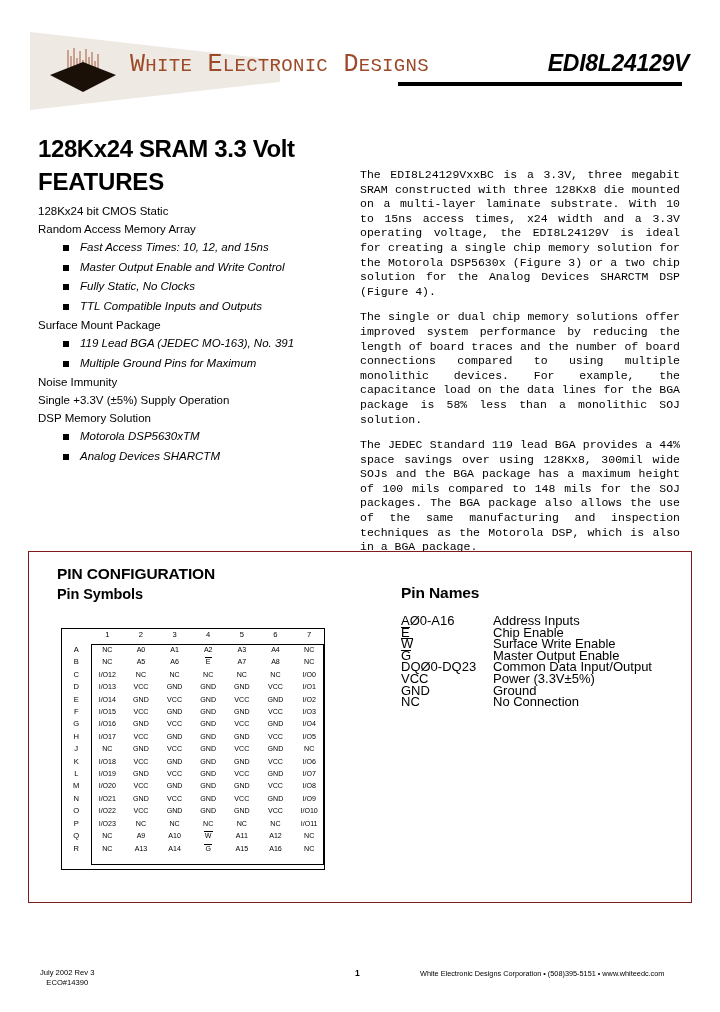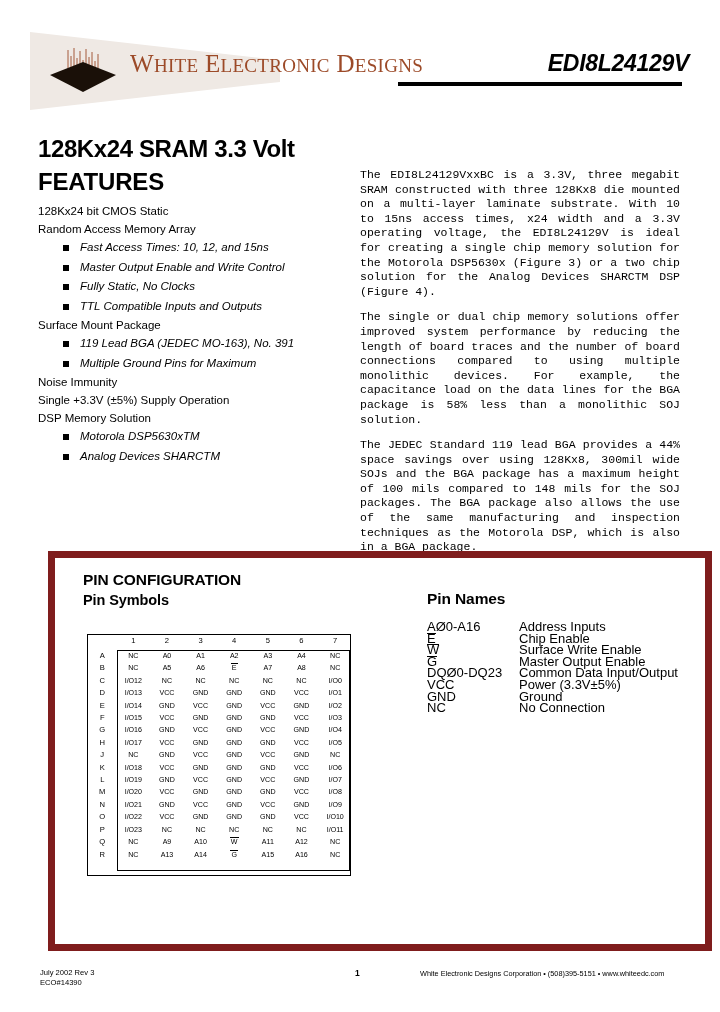--- a/index.html
+++ b/index.html
@@ -23,21 +23,21 @@
   }
   #logo-diamond {
     position:absolute; left:46px; top:48px;
     width:74px; height:46px;
   }
   #logo-diamond .dia {
     position:absolute; left:0; top:0; width:100%; height:100%;
   }
   #logo-name {
     position:absolute; left:130px; top:50px;
-    font-family:Liberation Serif, serif;
+    font-family:Liberation Mono, monospace;
     font-size:25px;
     color:#9c4a28;
     letter-spacing:0.3px;
     white-space:nowrap;
   }
   #logo-name .cap { font-size:25px; }
   #logo-name .sm { font-size:19px; }
   #part-number {
     position:absolute; right:31px; top:50px;
     font-size:23px; font-weight:bold; font-style:italic;
@@ -75,23 +75,22 @@
     font-size:11.5px;
     line-height:14.6px;
     text-align:justify;
     font-family:Liberation Mono, monospace;
   }
   #desc-col p:last-child { margin-bottom:0; }
 
   
   #pin-panel {
     position:absolute; left:28px; top:551px;
-    width:664px; height:400px;
-    border:7px solid #7f1d1d;
-    margin-left:20px;
+    width:664px; height:352px;
+    border:1px solid #7f1d1d;
   }
   #pin-config-title {
     position:absolute; left:28px; top:13px;
     font-size:15.5px; font-weight:bold; letter-spacing:-0.1px;
   }
   #pin-symbols-title {
     position:absolute; left:28px; top:34px;
     font-size:14.5px; font-weight:bold; letter-spacing:-0.1px;
   }
   #pin-names-title {
@@ -132,21 +131,21 @@
   #grid-inner-border {
     position:absolute; left:29px; top:15px;
     width:233px; height:221px;
     border:1px solid #000;
     pointer-events:none;
   }
   .bar { border-top:1px solid #000; display:inline-block; line-height:8px; padding:0 1px; }
 
   
   #footer { position:absolute; left:0; top:962px; width:720px; height:40px; }
-  #footer-left { position:absolute; left:40px; top:6px; font-size:7.6px; line-height:10px; }
+  #footer-left { position:absolute; left:40px; top:6px; font-size:7.6px; line-height:10px;text-align:center; }
   #footer-page { position:absolute; left:355px; top:6px; font-size:8.5px; font-weight:bold; }
   #footer-right { position:absolute; left:420px; top:7px; font-size:7.3px; white-space:nowrap; }
 </style>
 </head>
 <body>
 
 <div id="header">
   <div id="logo-wedge"></div>
 
   <div id="logo-diamond">

